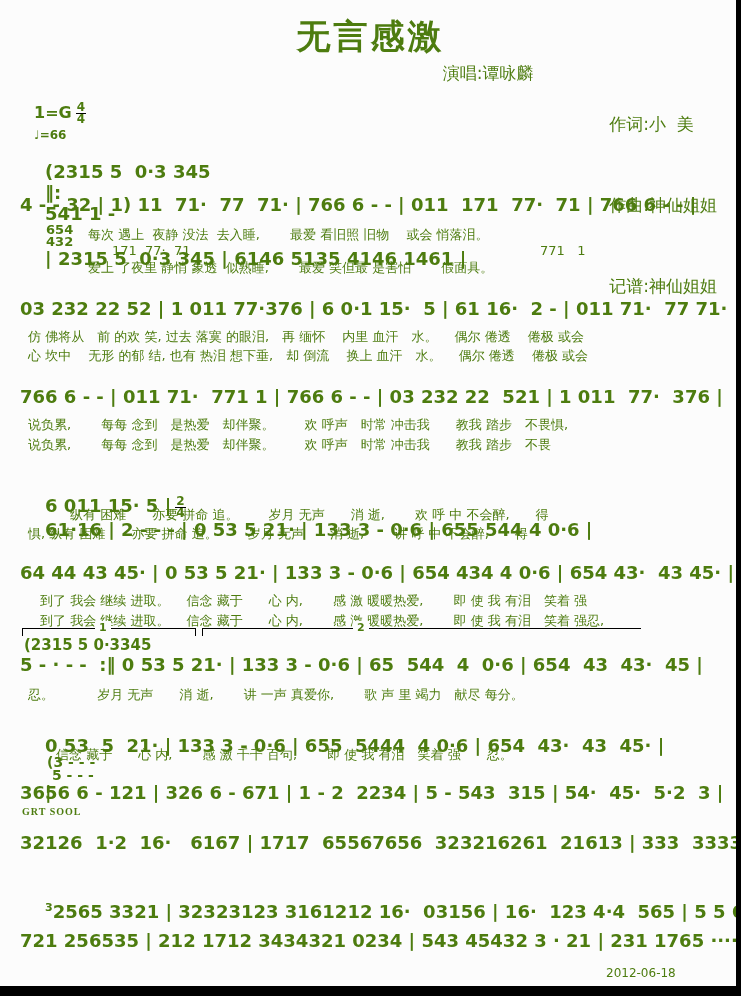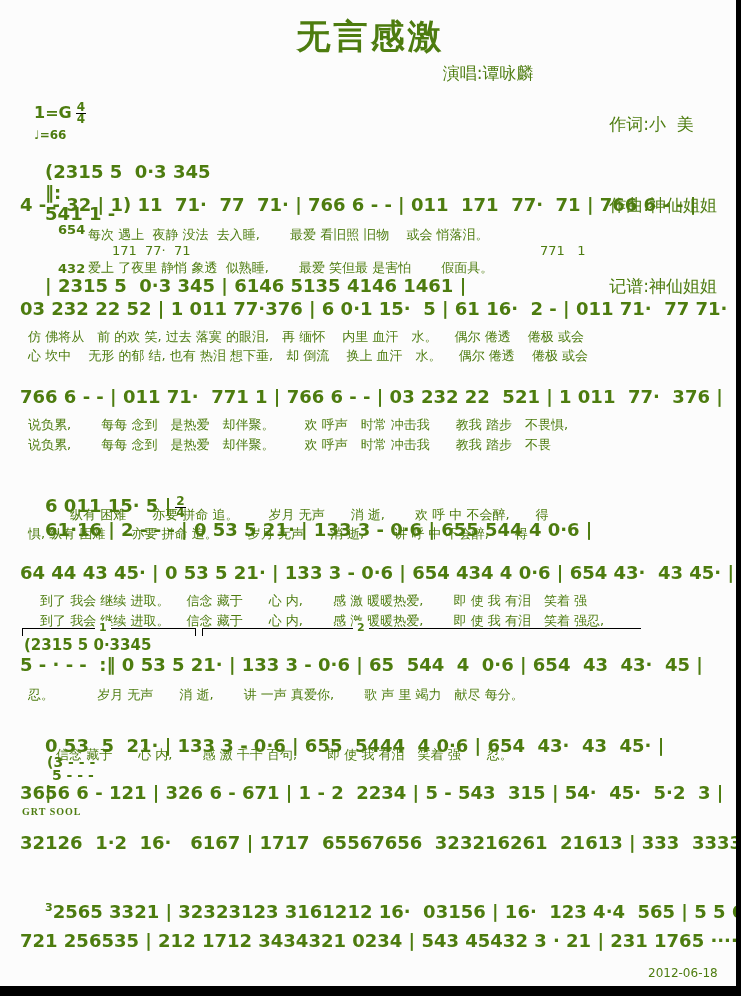--- a/index.html
+++ b/index.html
@@ -14,21 +14,21 @@
   .subtitle{position:absolute;top:62px;left:0;width:72%;text-align:right;font-size:17px;}
   .credits{position:absolute;top:57px;right:24px;font-size:17px;line-height:27px;white-space:pre;}
   .keysig{position:absolute;top:102px;left:34px;font-size:16px;font-weight:bold;}
   .tempo{position:absolute;top:128px;left:34px;font-size:12px;font-weight:bold;}
   .frac{display:inline-flex;flex-direction:column;vertical-align:middle;
     text-align:center;font-size:12px;line-height:11px;font-weight:bold;margin-left:4px;}
   .frac .top{border-bottom:1.5px solid #000;padding:0 1px;}
   .notation{position:absolute;left:20px;width:716px;font-size:18px;font-weight:bold;
     white-space:pre;letter-spacing:0;}
   .stack{display:inline-flex;flex-direction:column;vertical-align:middle;
-    font-size:13px;line-height:12px;font-weight:bold;text-align:left;margin:0 13px;gap:27px;}
+    font-size:13px;line-height:12px;font-weight:bold;text-align:left;margin:0 1px;}
   .endstack{display:inline-flex;flex-direction:column;vertical-align:middle;
     font-size:14px;line-height:13px;font-weight:bold;white-space:pre;margin:0 2px;}
   .grace{font-size:11px;vertical-align:top;font-weight:bold;}
   .lyrics{position:absolute;font-size:13px;white-space:pre;}
   .midnote{position:absolute;font-size:13px;font-weight:normal;white-space:pre;}
   .annot{position:absolute;font-size:10px;font-weight:bold;letter-spacing:1px;font-family:Liberation Serif, serif;}
   .volta{position:absolute;border-top:1.6px solid #000;height:7px;}
   .volta.v1{border-left:1.6px solid #000;border-right:1.6px solid #000;}
   .volta.v2{border-left:1.6px solid #000;}
   .volta .vlabel{position:absolute;top:-8px;left:72px;background:#fcfcfc;
@@ -114,17 +114,17 @@
   <div class="annot" style="top:806px;left:22px">GRT    SOOL</div>
 
   <div class="notation" style="top:832px">32126  1·2  16·   6167 | 1717  65567656  323216261  21613 | 333  3333</div>
 
   <div class="notation" style="top:880px">
     <span class="grace">3</span><span>2565 3321 | 32323123 3161212 16·  03156 | 16·  123 4·4  565 | 5 5 67</span>
   </div>
 
   <div class="notation" style="top:930px">721 256535 | 212 1712 3434321 0234 | 543 45432 3 · 21 | 231 1765 ····</div>
 
-  <div class="date" style="top:966px;left:648px">2012-06-18</div>
+  <div class="date" style="top:966px;left:606px">2012-06-18</div>
 
   <div class="edge-right"></div>
   <div class="edge-bottom"></div>
 </div>
 
 </body></html>

